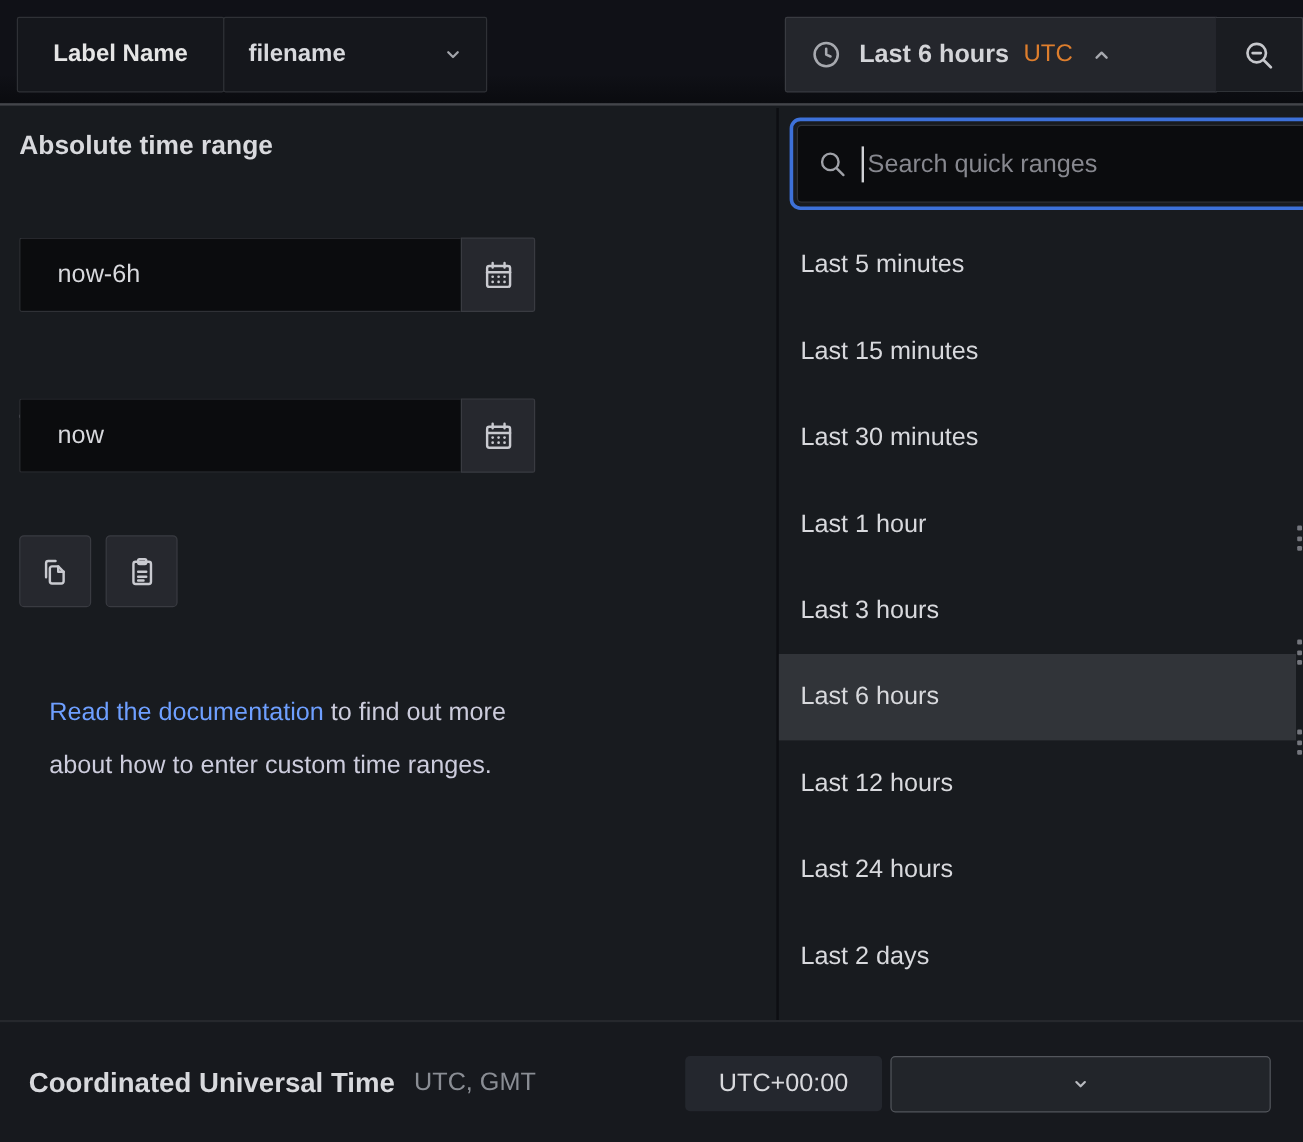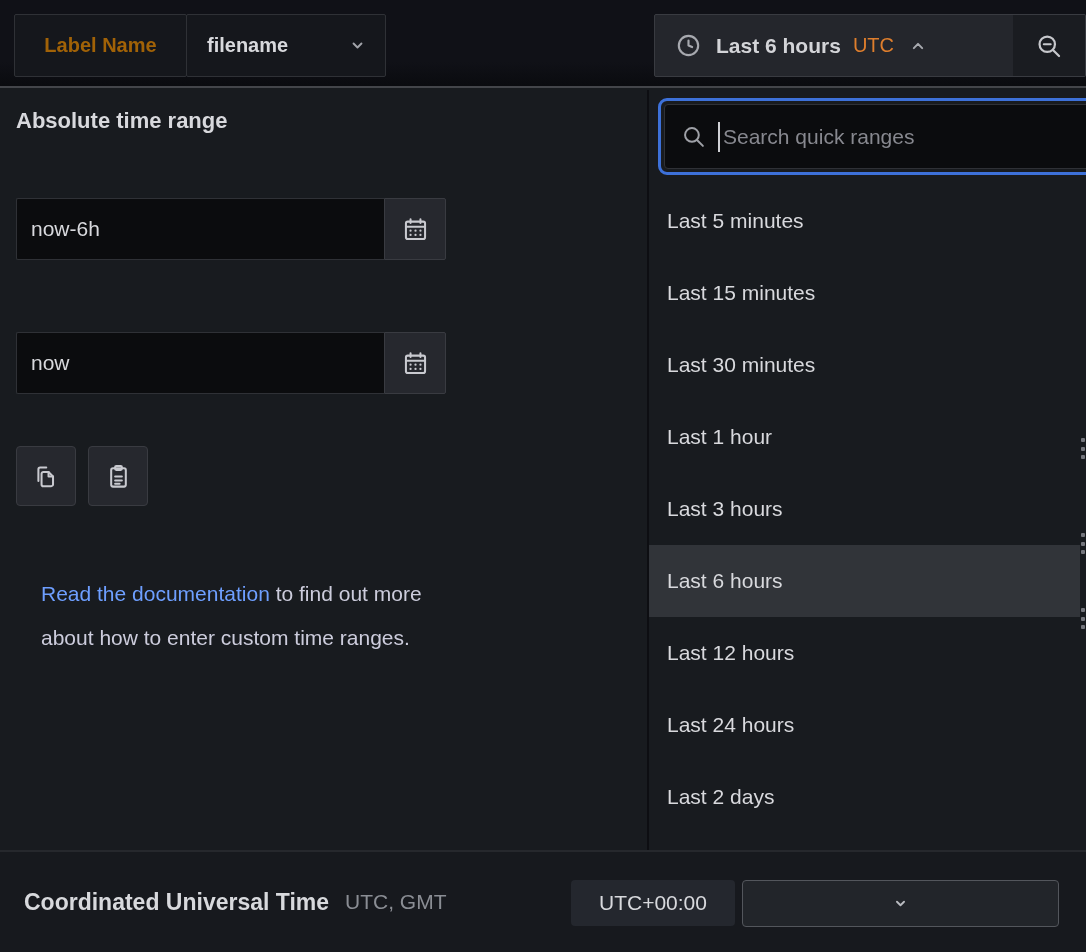--- a/index.html
+++ b/index.html
@@ -18,22 +18,22 @@
     position:absolute; left:0; top:0; width:1086px; height:88px;
     background:linear-gradient(#101117 72%, #0a0b0f);
     border-bottom:2px solid #43454a;
   }
   .tb-box {
     position:absolute; top:14px; height:63px;
     border:1px solid #2f3136; background:#15171c; border-radius:2px;
     display:flex; align-items:center;
   }
   .label-box { left:14px; width:173px; justify-content:center;
-    font-size:20px; font-weight:600; color:#a16207; }
-  .filename-box { left:186px; width:200px; padding:0 18px 0 20px;
+    font-size:20px; font-weight:600; color:#e5e5e5; }
+  .filename-box { left:186px; width:220px; padding:0 18px 0 20px;
     font-size:20px; font-weight:600; color:#d8d9dd; justify-content:space-between; cursor:pointer; }
   .time-btn {
     position:absolute; left:654px; top:14px; width:360px; height:63px;
     background:#24262c; border:1px solid #393b41; border-radius:2px 0 0 2px;
     display:flex; align-items:center; padding:0 18px 0 20px; cursor:pointer;
   }
   .time-btn .clock { color:#a7a9af; margin-right:14px; }
   .time-btn .tlabel { font-size:21px; font-weight:600; color:#d3d4d8; }
   .time-btn .tz { font-size:20px; font-weight:400; color:#de7e2d; margin-left:12px; }
   .time-btn .chev { color:#a7a9af; margin-left:14px; }
@@ -51,21 +51,21 @@
   .f-divider   { position:absolute; left:0; top:850px; width:1086px; height:2px; background:#26282d; }
 
   
   .panel-title { position:absolute; left:16px; top:18px; font-size:22px; font-weight:700; color:#d8d9dd; }
   .field-label { position:absolute; left:16px; font-size:22px; font-weight:700; color:#ccccdc;margin-top:43px; }
   .from-label { top:72px; }  .to-label { top:208px; }
   .input-row { position:absolute; left:16px; width:430px; height:62px; display:flex; }
   .from-row { top:108px; } .to-row { top:242px; }
   .time-input {
     flex:1; min-width:0; background:#0b0c0e; border:1px solid #2f3136; border-right:none;
-    border-radius:2px 0 0 2px; color:#d8d9dd; font-size:21px; padding:0 0 0 14px;
+    border-radius:2px 0 0 2px; color:#d8d9dd; font-size:21px; padding:0 0 0 31px;
     font-family:"Liberation Sans", sans-serif; outline:none;
   }
   .cal-btn {
     width:62px; background:#26282e; border:1px solid #393b41; border-radius:0 2px 2px 0;
     display:flex; align-items:center; justify-content:center; color:#c9cad0; cursor:pointer;
   }
   .icon-btn {
     position:absolute; top:356px; width:60px; height:60px;
     background:#26282e; border:1px solid #393b41; border-radius:4px;
     display:flex; align-items:center; justify-content:center; color:#c9cad0; cursor:pointer;

